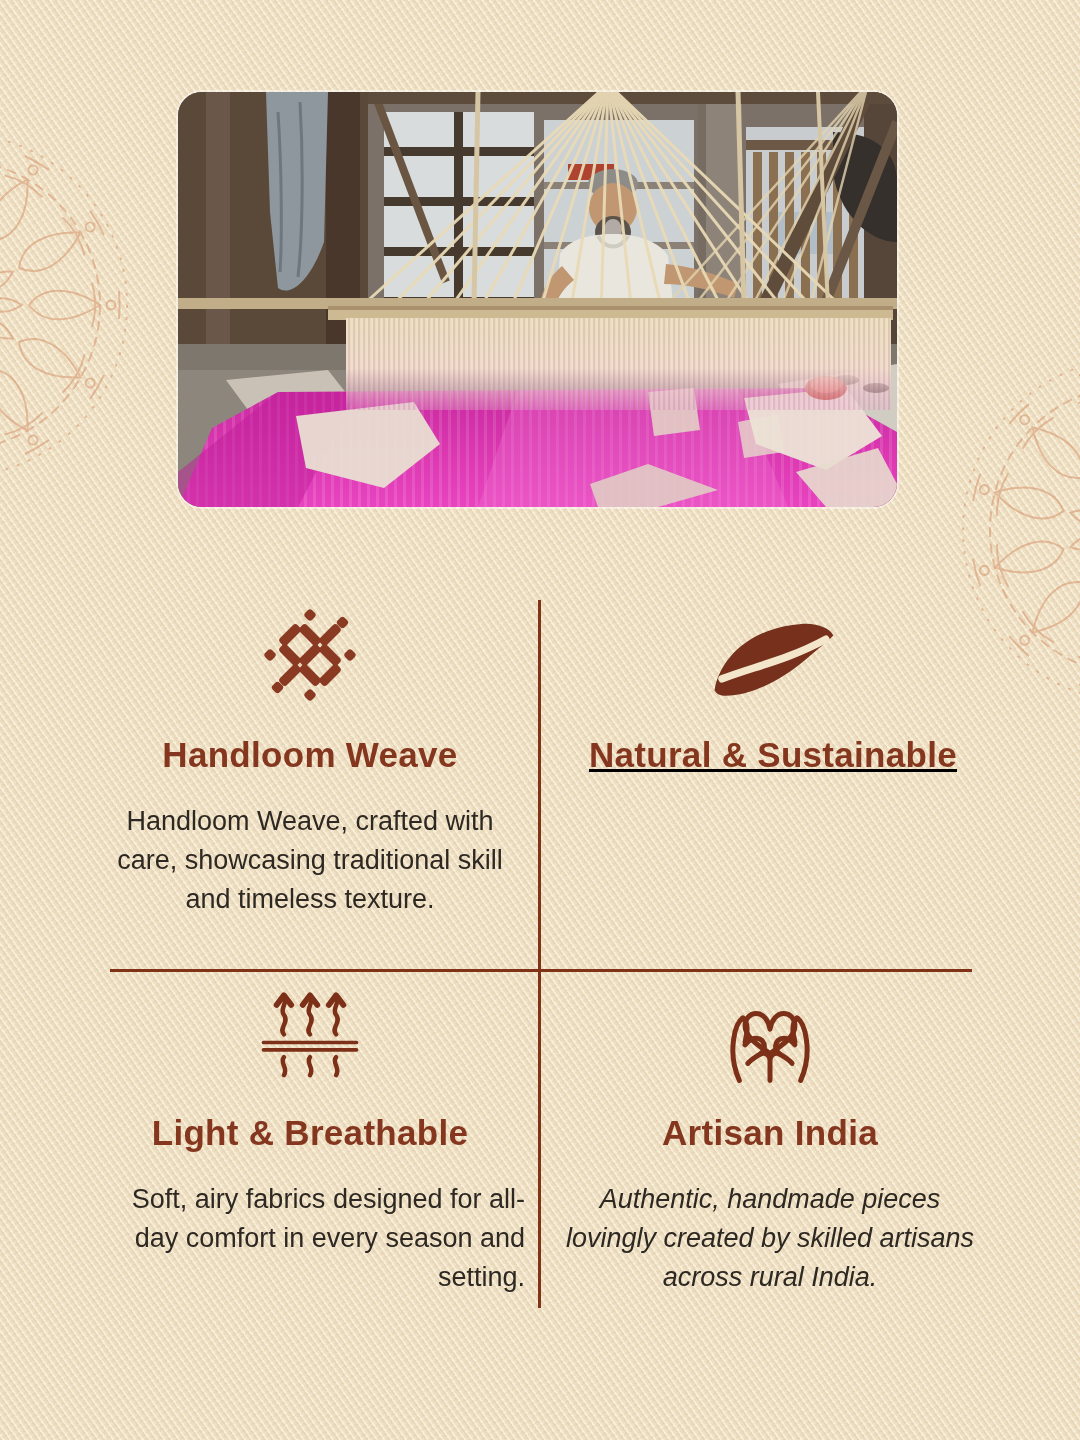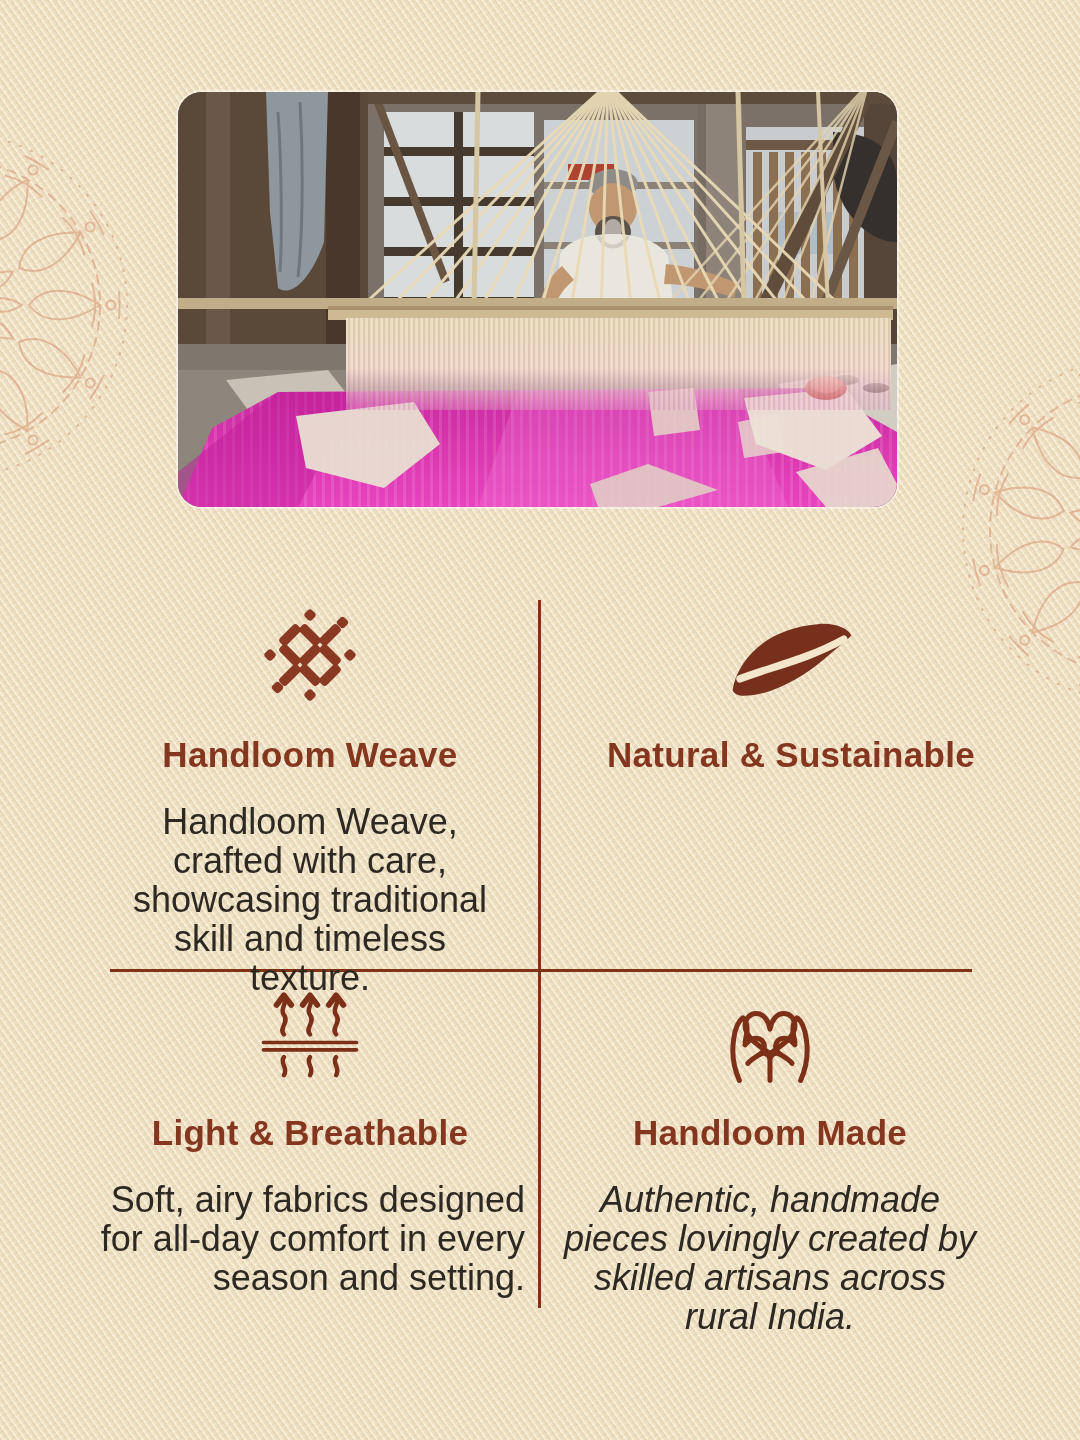--- a/index.html
+++ b/index.html
@@ -27,32 +27,32 @@
   }
   .hero svg{display:block;}
   .divider{position:absolute;background:#803317;}
   .divider-h{left:110px;top:969px;width:862px;height:3px;}
   .divider-v{left:538px;top:600px;width:3px;height:708px;}
   .feature{
     position:absolute;display:flex;flex-direction:column;align-items:center;
     text-align:center;
   }
   .q1{left:85px;top:596px;width:450px;}
-  .q2{left:566px;top:596px;width:450px;}
+  .q2{left:548px;top:596px;width:450px;text-decoration:underline;}
   .q3{left:85px;top:982px;width:450px;text-align:right;}
   .q4{left:545px;top:982px;width:450px;}
   .icon-wrap{height:112px;display:flex;align-items:flex-end;justify-content:center;}
   .q3 .icon-wrap,.q4 .icon-wrap{height:108px;align-items:center;}
   .feature-title{
     margin:28px 0 0;font-size:35px;font-weight:700;color:#84371e;
     letter-spacing:0.3px;line-height:1.1;
   }
   .q3 .feature-title,.q4 .feature-title{margin-top:24px;}
   .feature-desc{
-    margin:27px 0 0;font-size:36px;line-height:39px;color:#2e2822;
+    margin:27px 0 0;font-size:27px;line-height:39px;color:#2e2822;
   }
   .q1 .feature-desc{max-width:392px;}
   .q2 .feature-desc{max-width:428px;}
   .q3 .feature-desc{max-width:430px;}
   .q4 .feature-desc{max-width:414px;font-style:italic;}
 </style>
 </head>
 <body>
 
 <div class="poster">
@@ -304,17 +304,17 @@
         <path d="M80,58 C78,45 70,36 61,36 C51,36 45,44 45,53 C45,68 62,80 80,92
                  C98,80 115,68 115,53 C115,44 109,36 99,36 C90,36 82,45 80,58 Z"></path>
         <path d="M37,130 C29,112 26,92 29,72 C31,57 36,46 42,42 C47,47 49,56 47,66 L45,76"></path>
         <path d="M45,80 C53,70 63,68 69,74 C74,80 73,88 66,93 C60,97 53,101 49,106"></path>
         <path d="M66,93 C73,90 78,93 80,99 L80,130"></path>
         <path d="M123,130 C131,112 134,92 131,72 C129,57 124,46 118,42 C113,47 111,56 113,66 L115,76"></path>
         <path d="M115,80 C107,70 97,68 91,74 C86,80 87,88 94,93 C100,97 107,101 111,106"></path>
         <path d="M94,93 C87,90 82,93 80,99"></path>
       </svg>
     </div>
-    <h2 class="feature-title">Handloom Made</h2>
+    <h2 class="feature-title">Artisan India</h2>
     <p class="feature-desc">Authentic, handmade pieces lovingly created by skilled artisans across rural India.</p>
   </section>
 
 </div>
 
 </body></html>

